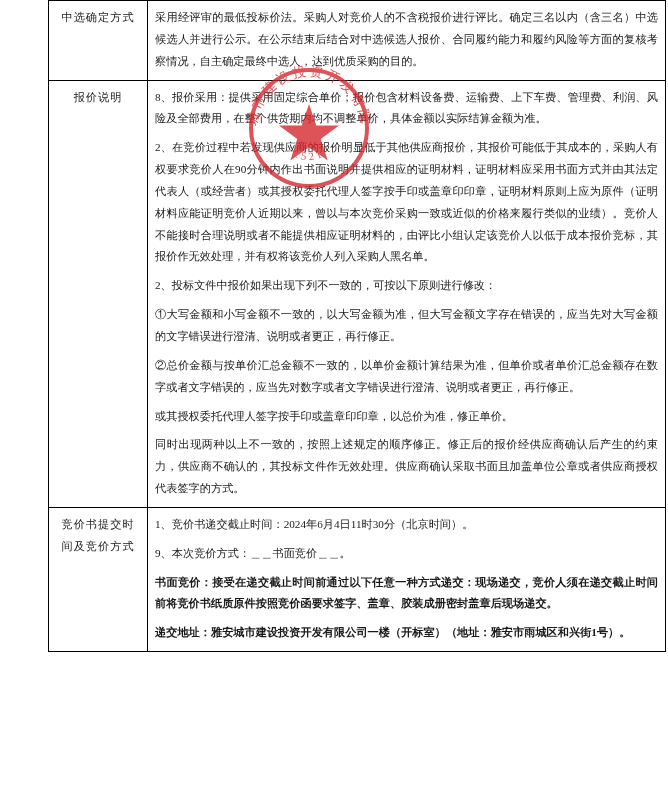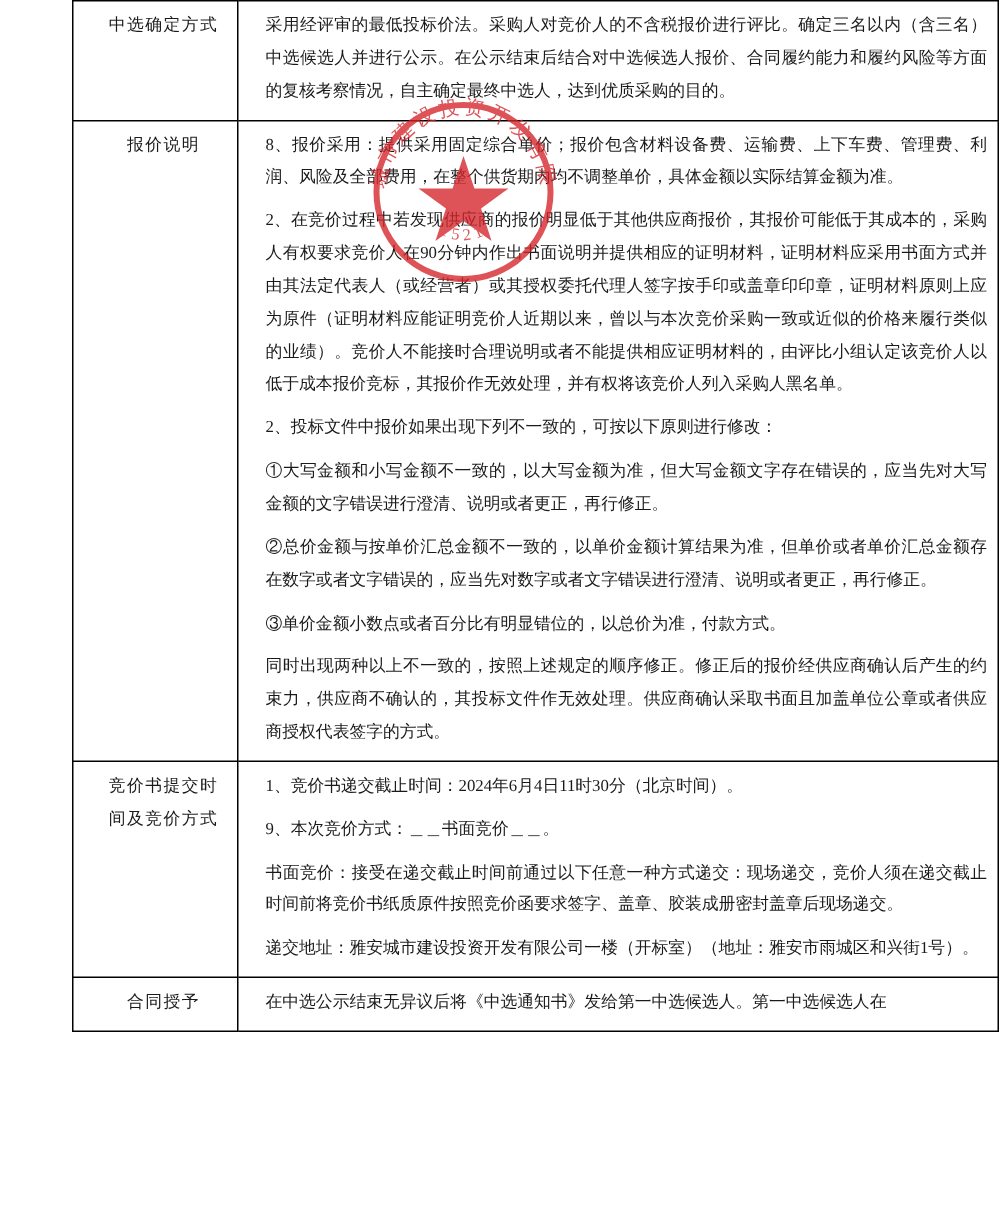--- a/index.html
+++ b/index.html
@@ -23,40 +23,40 @@
   }
   table.doc {
     border-collapse: collapse;
     width: 618px;
     margin: 0 0 0 48px;
     table-layout: fixed;
   }
   table.doc td {
     border: 1px solid #000;
     vertical-align: top;
-    padding: 6px 7px 7px 18px;
+    padding: 6px 7px 7px 7px;
     font-size: 11.2px;
     line-height: 1.95;
   }
   td.label {
     width: 84px;
     text-align: center;
     vertical-align: middle;
     letter-spacing: 1px;
     font-size: 11.6px;
     line-height: 2.4;
   }
   td.body p {
     margin: 0 0 7px 0;
     text-align: justify;
     text-justify: inter-ideograph;
     text-indent: 0;
   }
   td.body p:last-child { margin-bottom: 0; }
-  .b { font-weight: normal; }
+  .b { font-weight: bold; }
   
   .seal {
     position: absolute;
     left: 243px;
     top: 62px;
     width: 132px;
     height: 132px;
     pointer-events: none;
     opacity: 0.78;
   }
@@ -78,42 +78,36 @@
       </tr>
 
       <tr>
         <td class="label">报价说明</td>
         <td class="body">
           <p>8、报价采用：提供采用固定综合单价；报价包含材料设备费、运输费、上下车费、管理费、利润、风险及全部费用，在整个供货期内均不调整单价，具体金额以实际结算金额为准。</p>
           <p>2、在竞价过程中若发现供应商的报价明显低于其他供应商报价，其报价可能低于其成本的，采购人有权要求竞价人在90分钟内作出书面说明并提供相应的证明材料，证明材料应采用书面方式并由其法定代表人（或经营者）或其授权委托代理人签字按手印或盖章印印章，证明材料原则上应为原件（证明材料应能证明竞价人近期以来，曾以与本次竞价采购一致或近似的价格来履行类似的业绩）。竞价人不能接时合理说明或者不能提供相应证明材料的，由评比小组认定该竞价人以低于成本报价竞标，其报价作无效处理，并有权将该竞价人列入采购人黑名单。</p>
           <p>2、投标文件中报价如果出现下列不一致的，可按以下原则进行修改：</p>
           <p>①大写金额和小写金额不一致的，以大写金额为准，但大写金额文字存在错误的，应当先对大写金额的文字错误进行澄清、说明或者更正，再行修正。</p>
           <p>②总价金额与按单价汇总金额不一致的，以单价金额计算结果为准，但单价或者单价汇总金额存在数字或者文字错误的，应当先对数字或者文字错误进行澄清、说明或者更正，再行修正。</p>
-          <p>③单价金额小数点或者百分比有明显错位的，以总价为准，付款方式。</p>
+          <p>或其授权委托代理人签字按手印或盖章印印章，以总价为准，修正单价。</p>
           <p>同时出现两种以上不一致的，按照上述规定的顺序修正。修正后的报价经供应商确认后产生的约束力，供应商不确认的，其投标文件作无效处理。供应商确认采取书面且加盖单位公章或者供应商授权代表签字的方式。</p>
         </td>
       </tr>
 
       <tr>
         <td class="label">竞价书提交时间及竞价方式</td>
         <td class="body">
           <p>1、竞价书递交截止时间：2024年6月4日11时30分（北京时间）。</p>
           <p>9、本次竞价方式：＿＿书面竞价＿＿。</p>
           <p class="b">书面竞价：接受在递交截止时间前通过以下任意一种方式递交：现场递交，竞价人须在递交截止时间前将竞价书纸质原件按照竞价函要求签字、盖章、胶装成册密封盖章后现场递交。</p>
           <p class="b">递交地址：雅安城市建设投资开发有限公司一楼（开标室）（地址：雅安市雨城区和兴街1号）。</p>
         </td>
       </tr>
 
 
-      <tr>
-        <td class="label">合同授予</td>
-        <td class="body">
-          <p>在中选公示结束无异议后将《中选通知书》发给第一中选候选人。第一中选候选人在</p>
-        </td>
-      </tr>
 
     </tbody>
   </table>
 
   <div class="seal">
     <svg width="132" height="132" viewBox="0 0 132 132" xmlns="http://www.w3.org/2000/svg">
       <defs>
         <path id="arcTop" d="M 14,66 A 52,52 0 0 1 118,66" fill="none"></path>
         <path id="arcBottom" d="M 34,66 A 32,32 0 0 0 98,66" fill="none"></path>
       </defs>

